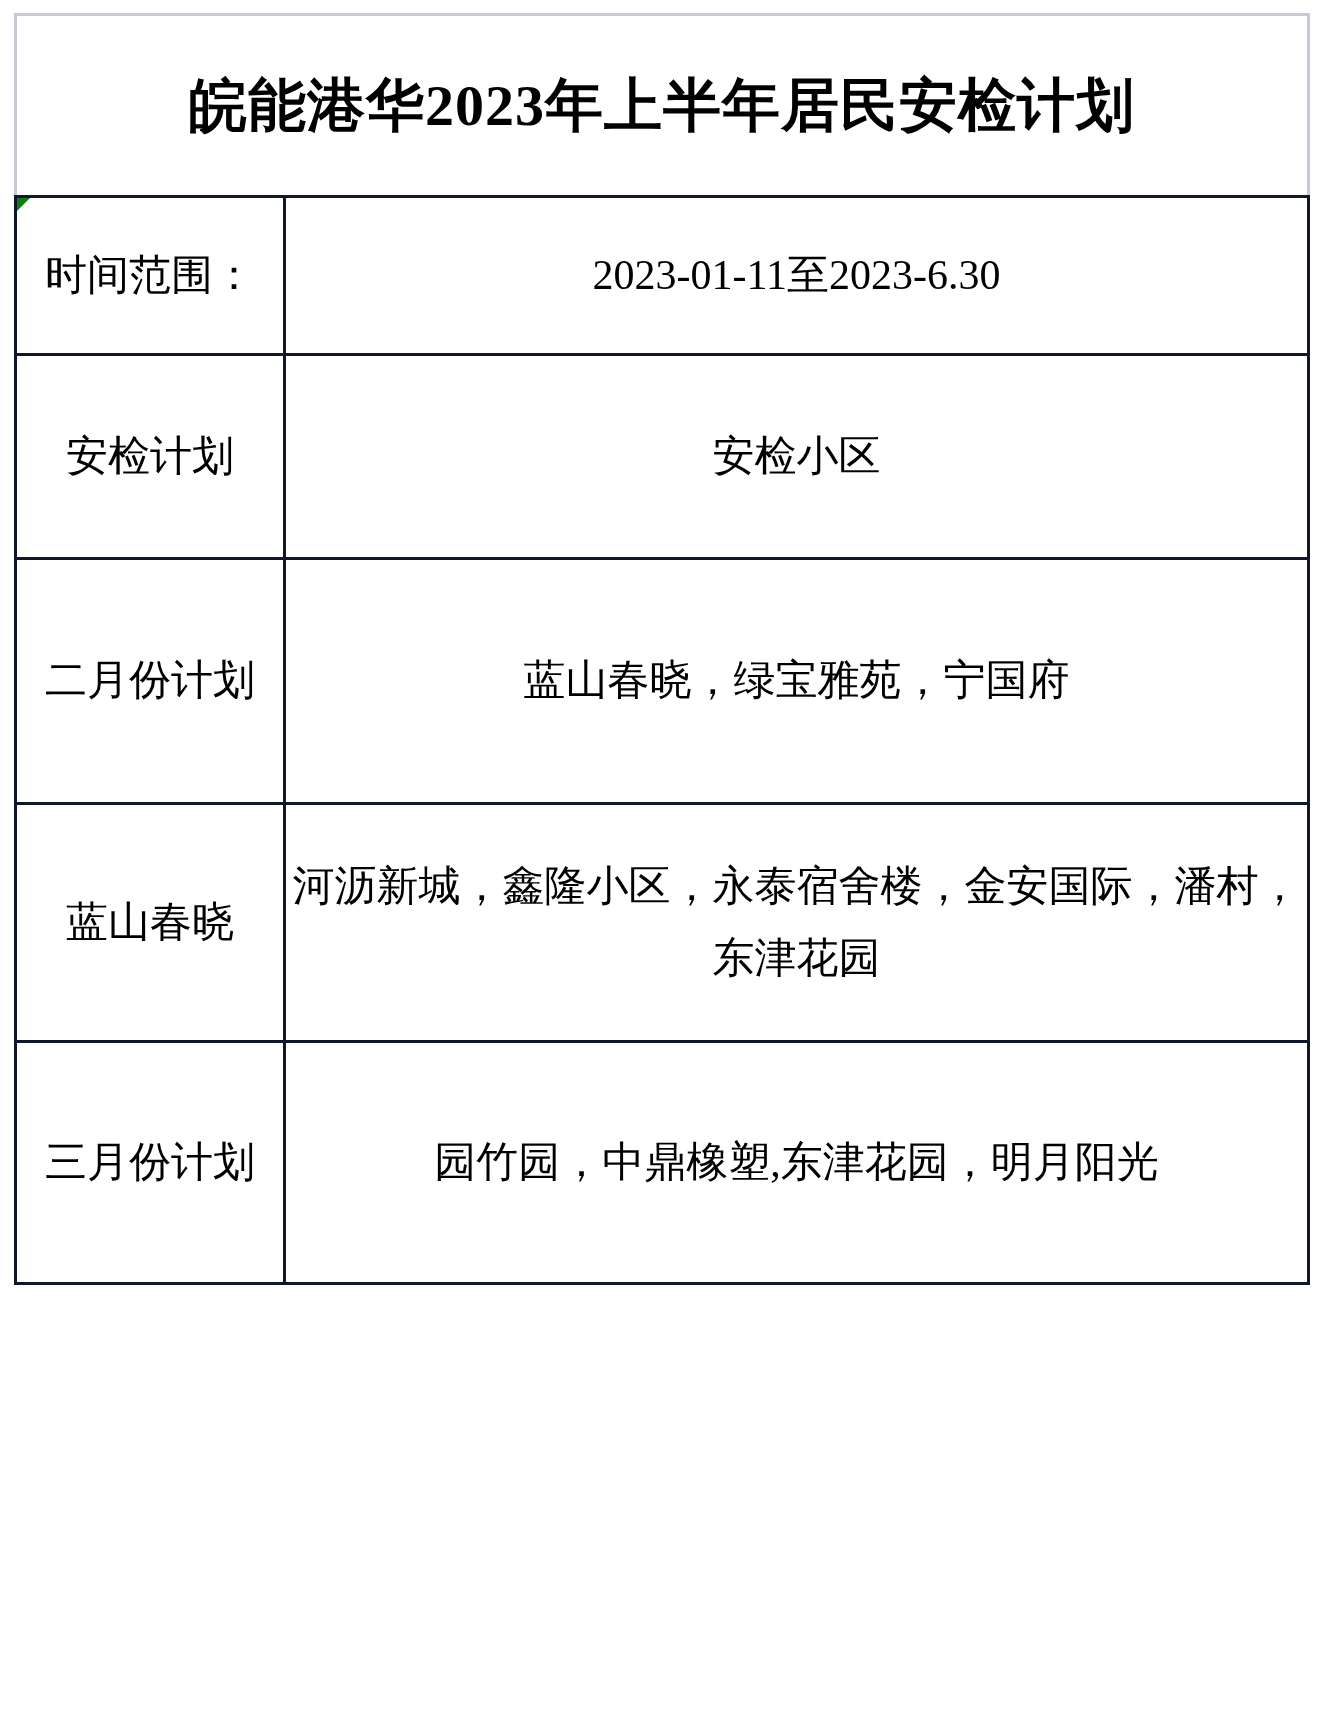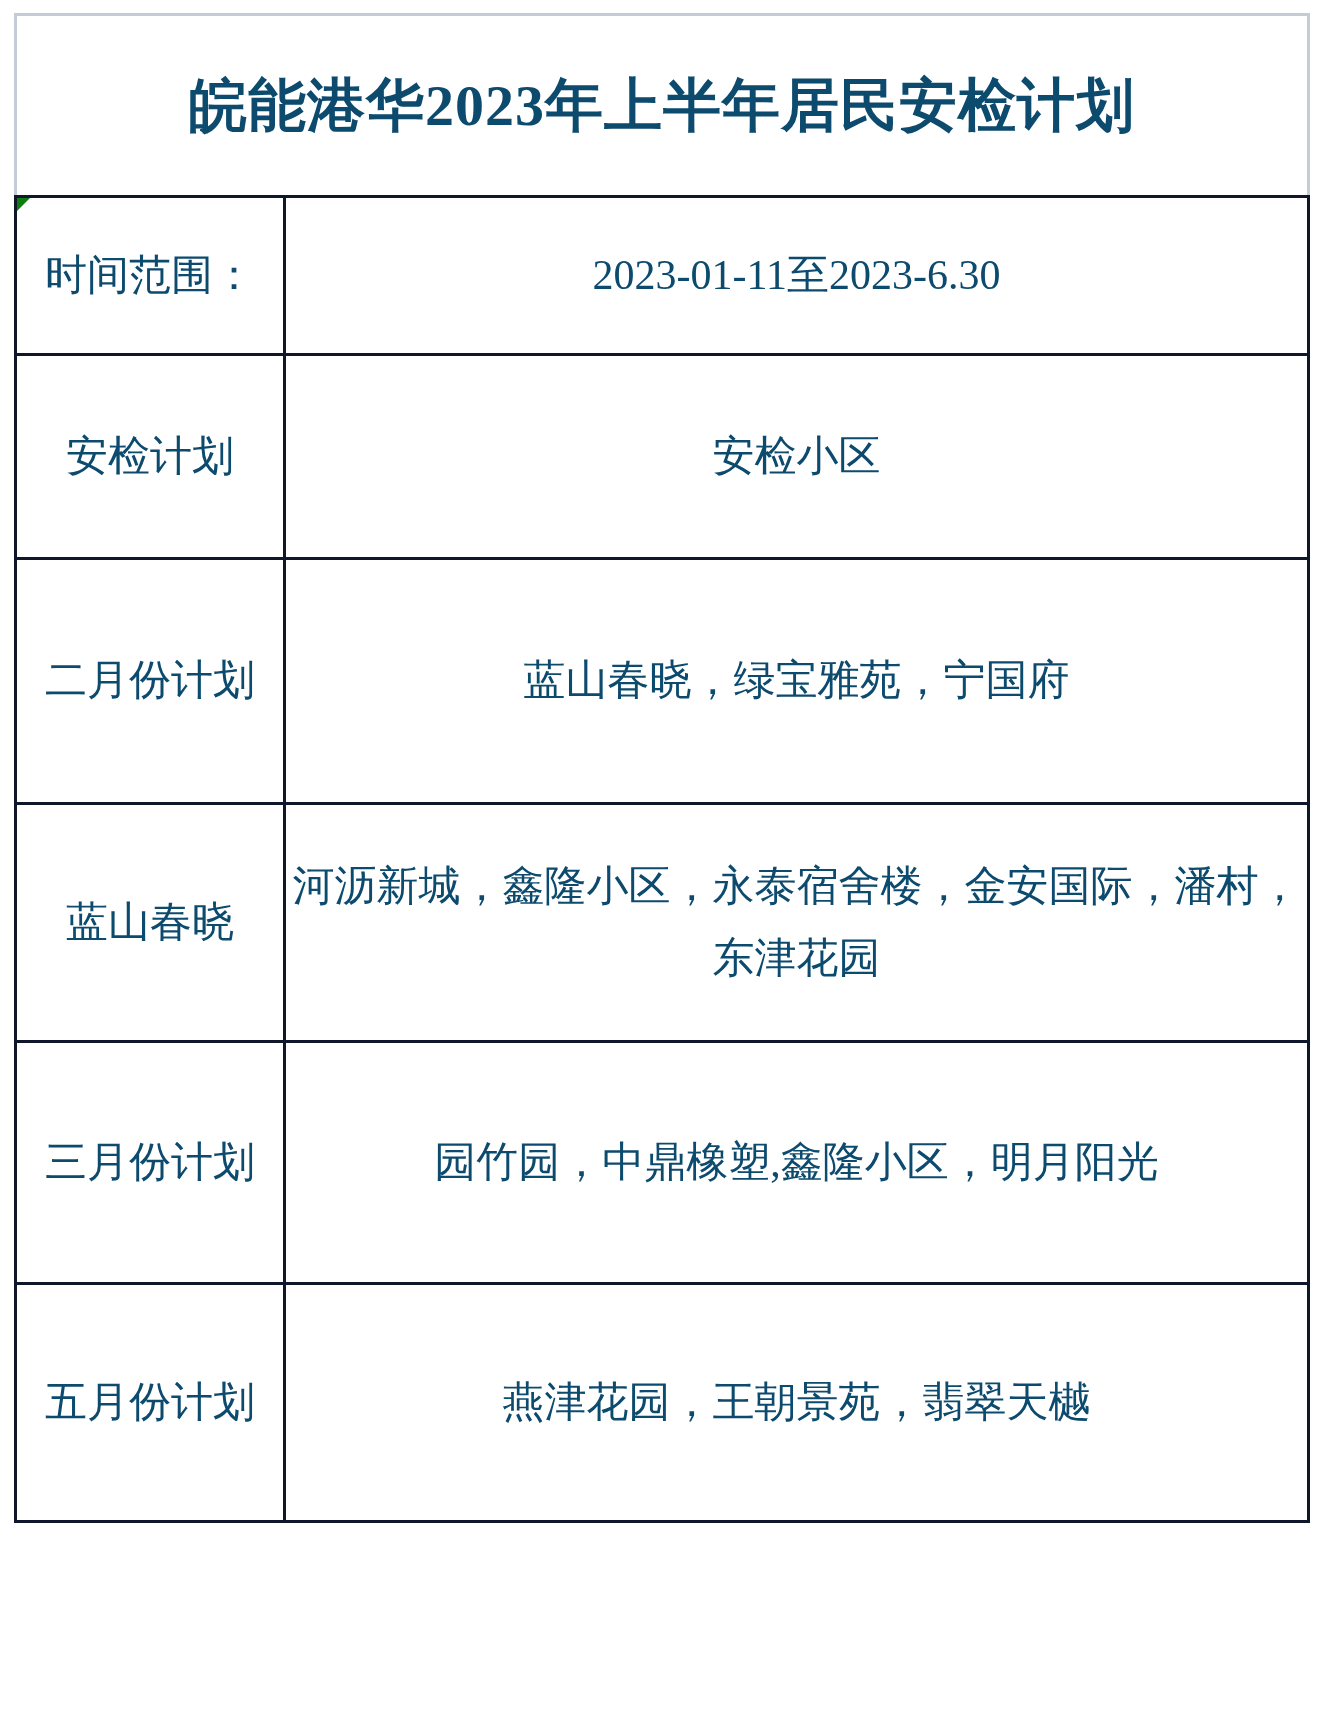--- a/index.html
+++ b/index.html
@@ -5,21 +5,21 @@
   html, body {
     margin: 0;
     padding: 0;
     background: #ffffff;
   }
   .sheet {
     position: relative;
     width: 1326px;
     height: 1732px;
     background: #ffffff;
-    color: #0c4a6e;
+    color: #000000;
     font-family: "Liberation Serif", "DejaVu Serif", serif;
   }
   
   .title-box {
     position: absolute;
     left: 14px;
     top: 13px;
     width: 1296px;
     height: 182px;
     box-sizing: border-box;
@@ -118,27 +118,19 @@
         </td>
         <td>
           <span>河沥新城，鑫隆小区，永泰宿舍楼，金安国际，潘村，东津花园</span>
         </td>
       </tr>
       <tr>
         <td class="label-col">
           <span>三月份计划</span>
         </td>
         <td>
-          <span>园竹园，中鼎橡塑,鑫隆小区，明月阳光</span>
-        </td>
-      </tr>
-      <tr>
-        <td class="label-col">
-          <span>五月份计划</span>
-        </td>
-        <td>
-          <span>燕津花园，王朝景苑，翡翠天樾</span>
+          <span>园竹园，中鼎橡塑,东津花园，明月阳光</span>
         </td>
       </tr>
     </tbody>
   </table>
 
 </div>
 
 </body></html>

